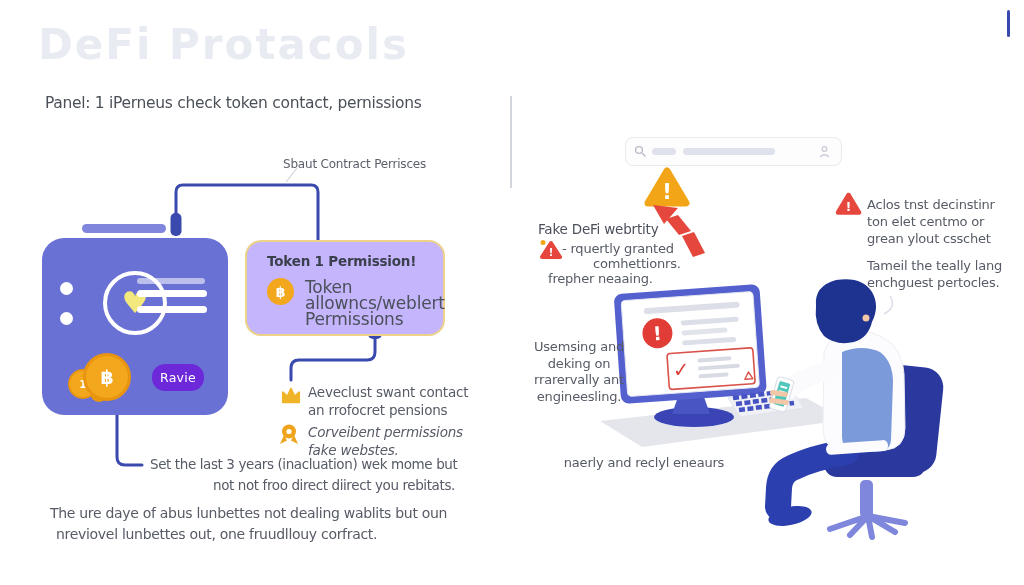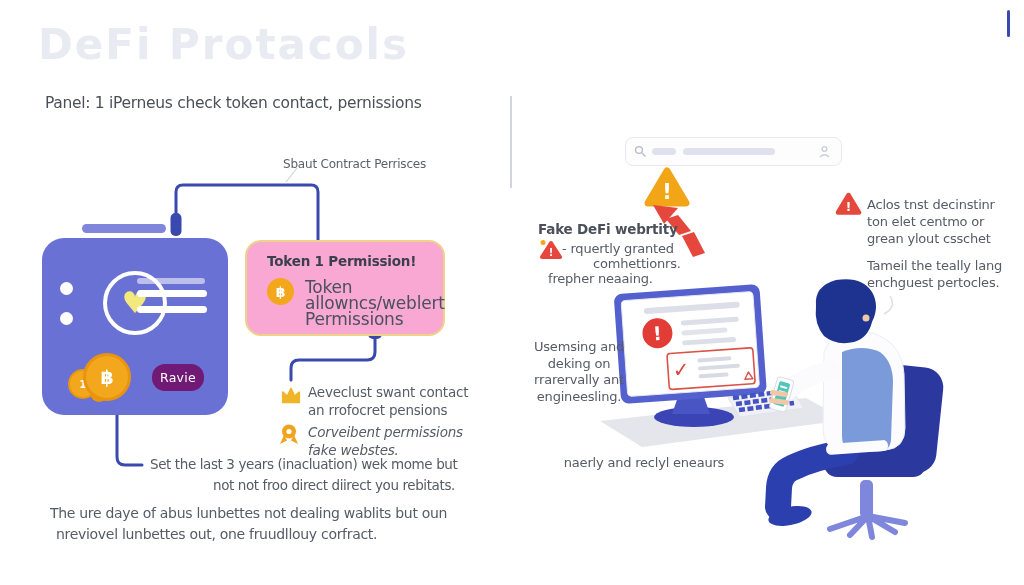--- a/index.html
+++ b/index.html
@@ -1,41 +1,41 @@
 <!DOCTYPE html>
 <html><head>
 <meta charset="utf-8">
 <style>
   html,body{margin:0;padding:0;background:#fff;}
   .canvas{position:relative;width:1024px;height:585px;background:#ffffff;overflow:hidden;
           font-family:"DejaVu Sans",sans-serif;color:#565b66;}
   .abs{position:absolute;}
   .txt{position:absolute;font-size:13px;letter-spacing:-0.2px;line-height:16.5px;color:#565b66;}
-  .txt-bold{font-weight:bold;color:#4b505b;}
+  .txt-bold{font-weight:normal;color:#4b505b;}
   .watermark-title{position:absolute;left:38px;top:20px;font-size:42px;font-weight:600;
                    letter-spacing:2px;color:#e9ebf2;}
   .panel-header{position:absolute;font-size:15.5px;letter-spacing:-0.3px;color:#4b5058;}
   .divider{position:absolute;left:510px;top:96px;width:2px;height:92px;background:#aeb3bf;opacity:.55;}
   .corner-tick{position:absolute;left:1007px;top:10px;width:3px;height:27px;background:#3a49ae;border-radius:2px;}
 
   
   .card{position:absolute;left:42px;top:238px;width:186px;height:177px;border-radius:22px;background:#6a71d5;}
   .card-topbar{position:absolute;left:82px;top:224px;width:84px;height:9px;border-radius:5px;background:#6a71d5;opacity:.85;}
   .dot{position:absolute;width:13px;height:13px;border-radius:50%;background:#fff;}
   .heart-circle{position:absolute;left:61px;top:33px;width:56px;height:56px;border:4px solid #fff;border-radius:50%;
                 display:flex;align-items:center;justify-content:center;}
   .heart{font-size:30px;color:#f2e87e;line-height:1;}
   .card-line{position:absolute;height:7px;border-radius:4px;background:#fff;}
   .coin{position:absolute;border-radius:50%;background:#f3a71d;display:flex;align-items:center;justify-content:center;
         color:#fff;font-weight:bold;}
-  .ravie-btn{position:absolute;left:110px;top:126px;width:52px;height:27px;border-radius:13px;background:#701a75;
+  .ravie-btn{position:absolute;left:110px;top:126px;width:52px;height:27px;border-radius:13px;background:#6d28d9;
              color:#fff;font-size:12.5px;display:flex;align-items:center;justify-content:center;letter-spacing:.3px;}
 
   
-  .token-box{position:absolute;left:245px;top:240px;width:196px;height:92px;background:#f9a8d4;
+  .token-box{position:absolute;left:245px;top:240px;width:196px;height:92px;background:#c4b5fd;
              border:2px solid #ecd387;border-radius:16px;z-index:2;}
   .token-title{position:absolute;left:20px;top:11px;font-size:13.5px;font-weight:bold;color:#3a3f4c;letter-spacing:-0.2px;}
   .token-coin{position:absolute;left:20px;top:36px;width:27px;height:27px;border-radius:50%;background:#f3a71d;
               color:#fff;font-weight:bold;font-size:14px;display:flex;align-items:center;justify-content:center;}
   .token-text{position:absolute;left:58px;top:37px;font-size:17px;line-height:16px;letter-spacing:-0.2px;color:#4b505b;}
 
   .search-bar{position:absolute;left:625px;top:137px;width:215px;height:27px;background:#fdfdfe;
               border:1.5px solid #e8eaf0;border-radius:8px;}
   .ph-bar{position:absolute;top:10px;height:7px;border-radius:4px;background:#dfe2ec;}
 

